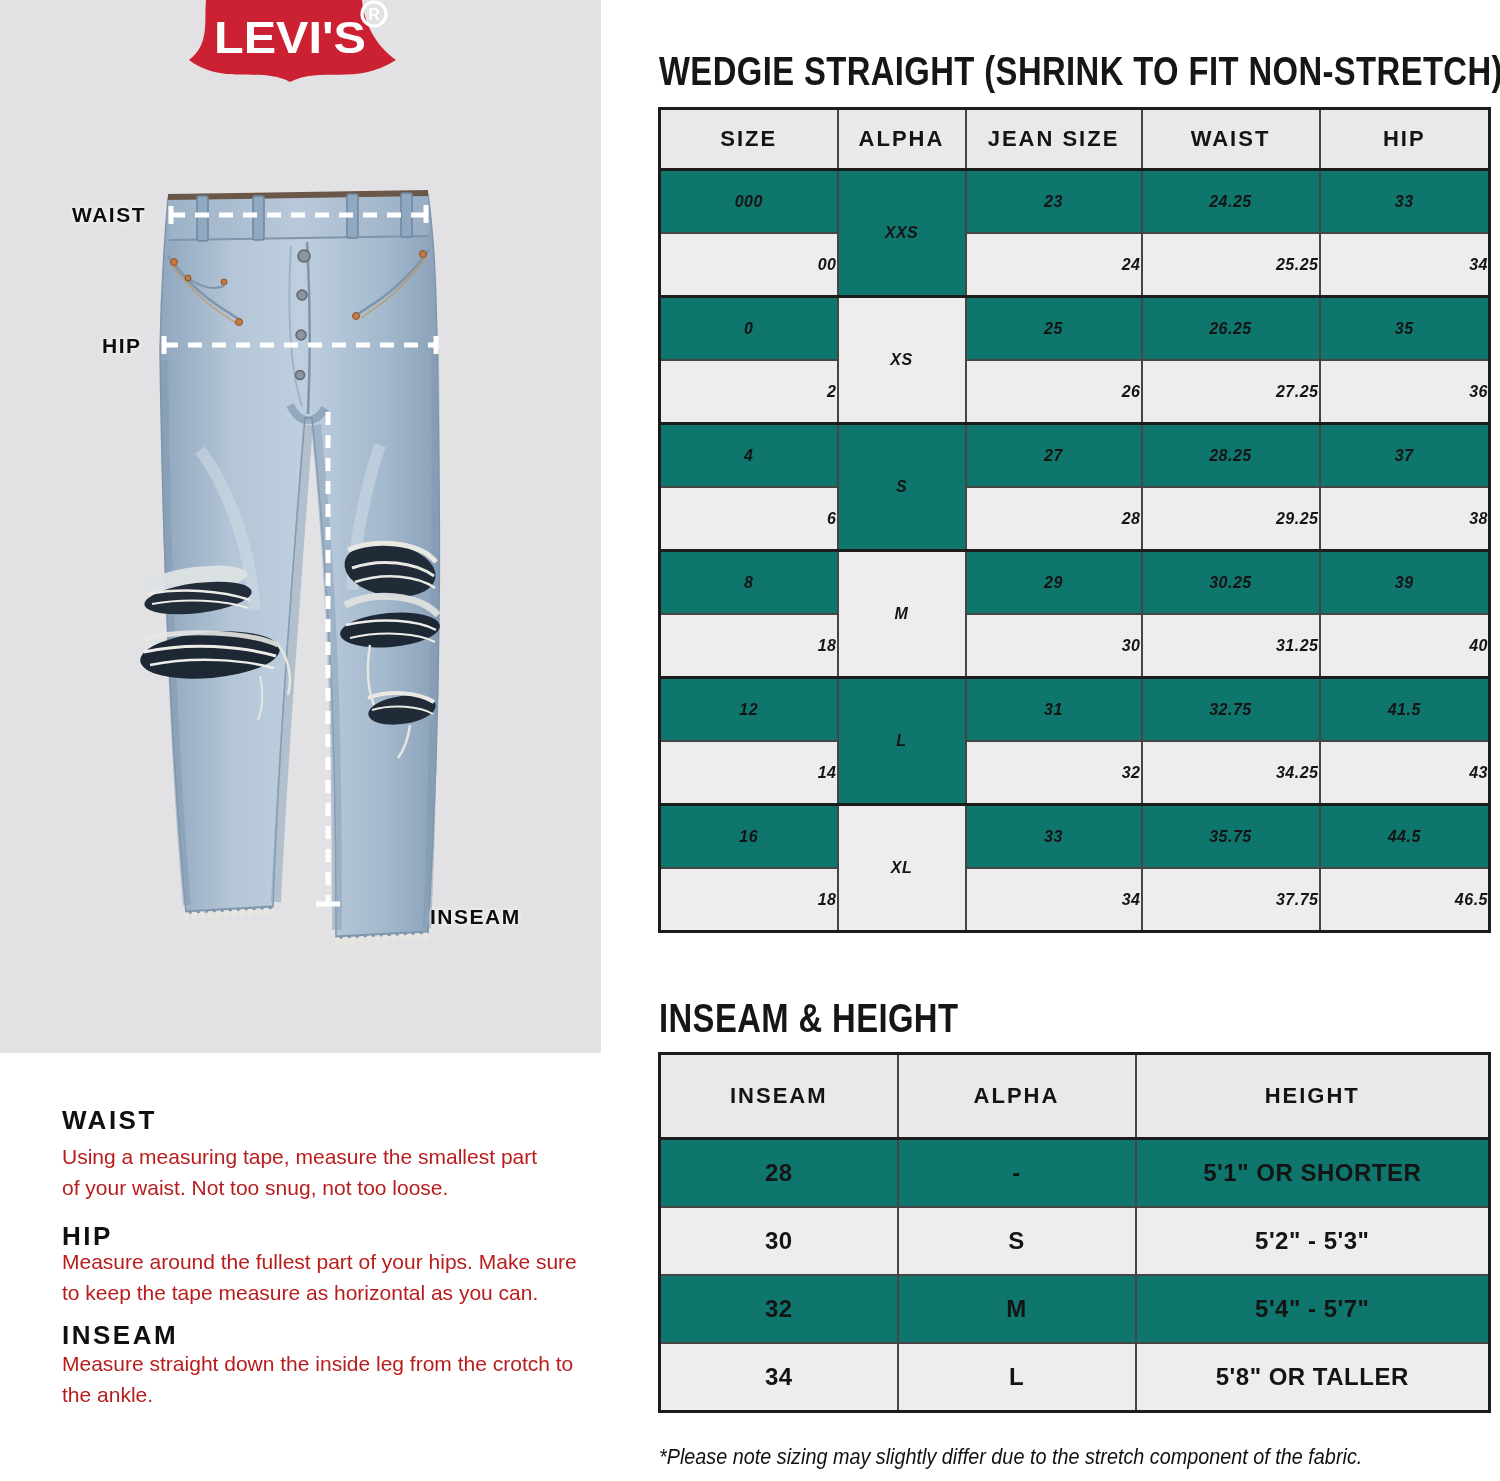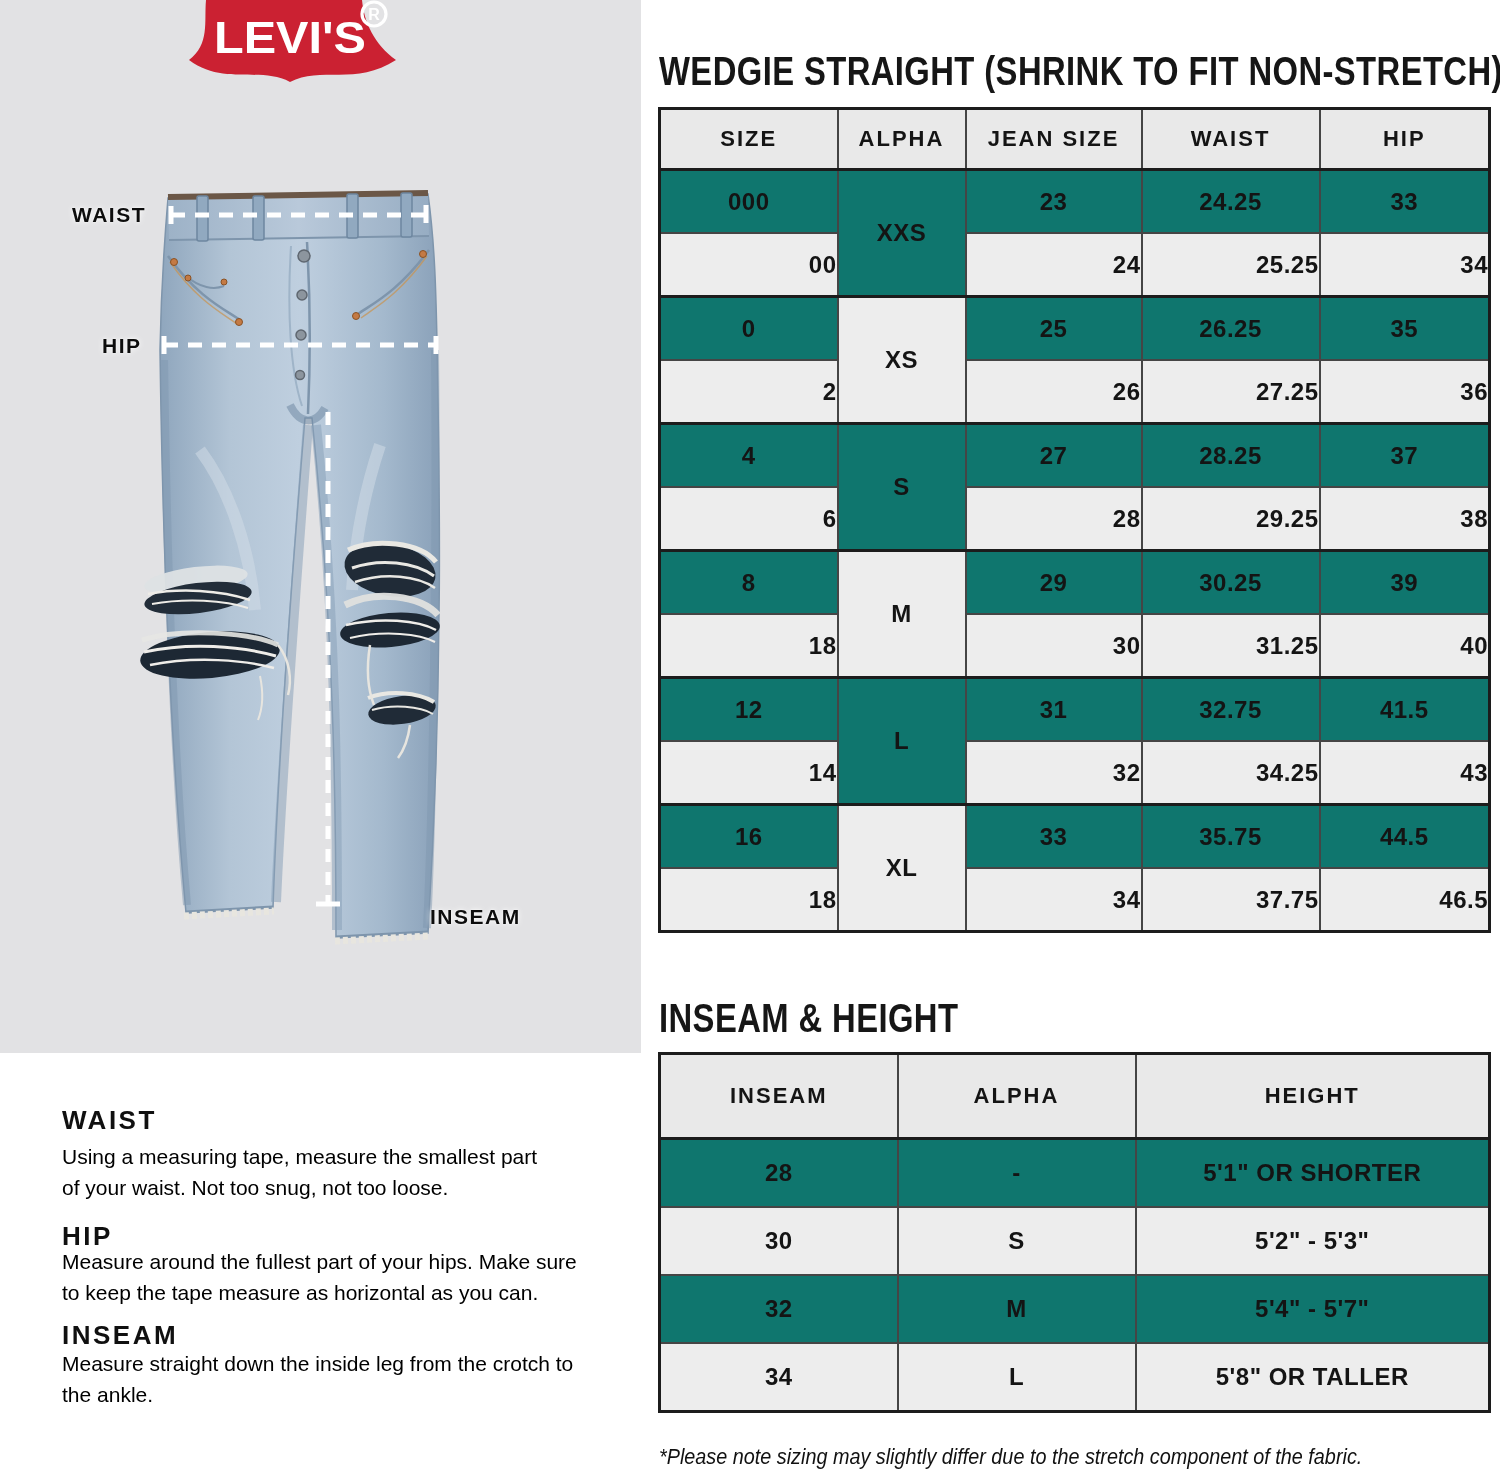--- a/index.html
+++ b/index.html
@@ -1,47 +1,47 @@
 <!DOCTYPE html>
 <html><head>
 <meta charset="utf-8">
 <style>
   html,body{margin:0;padding:0;background:#ffffff;}
   #canvas{
     position:relative;width:1500px;height:1481px;background:#ffffff;overflow:hidden;
     font-family:"Liberation Sans",sans-serif;color:#141414;
   }
   
-  .gray-panel{position:absolute;left:0;top:0;width:601px;height:1053px;background:#e2e2e4;padding-left:40px;}
+  .gray-panel{position:absolute;left:0;top:0;width:601px;height:1053px;background:#e2e2e4;}
   .logo-svg{position:absolute;left:186px;top:0;width:212px;height:100px;}
   .jeans-svg{position:absolute;left:140px;top:190px;width:310px;height:765px;}
   .meas-label{
     position:absolute;font-weight:bold;font-size:21px;letter-spacing:1.5px;color:#0d0d0d;
     text-shadow:0 0 6px rgba(255,255,255,.95),0 0 2px rgba(255,255,255,.9);white-space:nowrap;
   }
   
   .guide-head{position:absolute;left:62px;font-weight:bold;font-size:26px;letter-spacing:2.5px;color:#101010;white-space:nowrap;}
-  .guide-body{position:absolute;left:62px;width:545px;font-size:21px;line-height:31px;color:#000000;white-space:pre-line;}
+  .guide-body{position:absolute;left:62px;width:545px;font-size:21px;line-height:31px;color:#b91c1c;white-space:pre-line;}
   
   .big-head{
     position:absolute;left:659px;font-weight:bold;font-size:41px;line-height:41px;
     letter-spacing:.5px;white-space:nowrap;color:#161616;
     transform:scaleX(.8);transform-origin:0 50%;
   }
   .tbl{
     position:absolute;left:658px;border-collapse:collapse;table-layout:fixed;width:830px;
     background:#0f766e;border:3px solid #1c1c1c;
   }
   .tbl th,.tbl td{
     border:2px solid #454545;text-align:center;vertical-align:middle;
     font-weight:bold;color:#141414;padding:0;
   }
   .tbl th{background:#e9e9e9;font-size:22px;letter-spacing:2px;border-bottom:3px solid #1c1c1c;}
   .sizes th{height:58px;}
-  .sizes td{height:61px;font-size:24px;letter-spacing:.5px;}
+  .sizes td{height:61px;font-size:16px;letter-spacing:.5px;font-style:italic;}
   .sizes tr.group-end td{border-bottom:3px solid #1c1c1c;text-align:right;}
   .sizes td.alpha-cell{border-bottom:3px solid #1c1c1c;}
   .inseam th{height:82px;}
   .inseam td{height:66px;font-size:24px;letter-spacing:.5px;}
   td.gray, tr.gray td{background:#ededed;}
   .footnote{
     position:absolute;left:659px;top:1444px;font-style:italic;font-size:22px;color:#111;
     white-space:nowrap;transform:scaleX(.9);transform-origin:0 50%;
   }
 </style>

